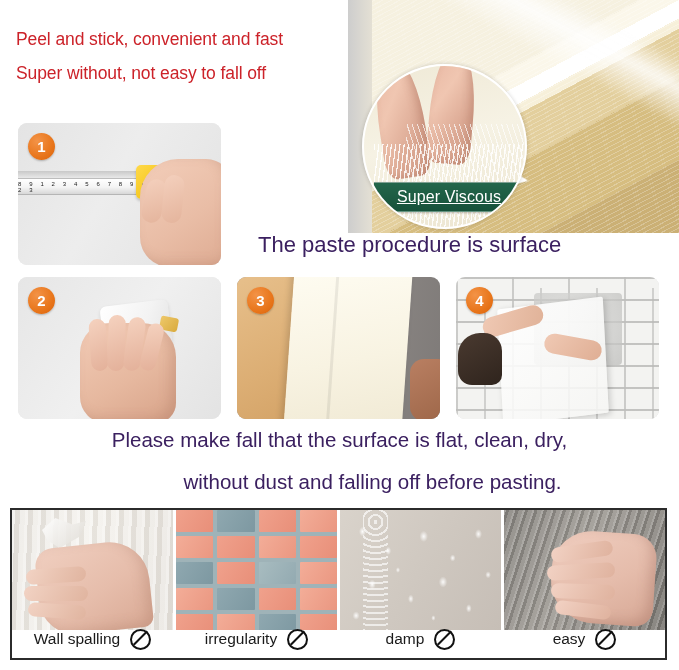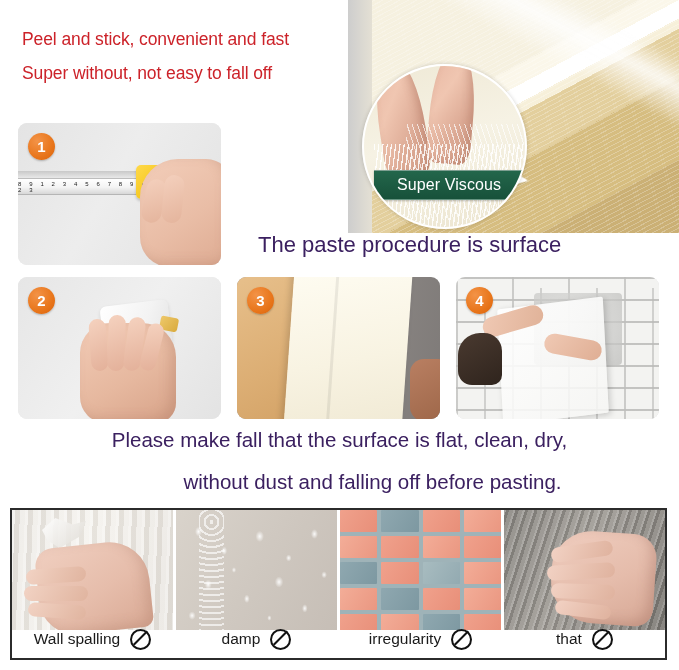--- a/index.html
+++ b/index.html
@@ -8,21 +8,21 @@
     width:679px;height:670px;
     background:#ffffff;
     font-family:"Liberation Sans","DejaVu Sans",sans-serif;
     overflow:hidden;
     position:relative;
   }
   .stage{position:relative;width:679px;height:670px;overflow:hidden;}
 
   
   .red-lines{
-    position:absolute;left:22px;top:22px;width:340px;
+    position:absolute;left:16px;top:22px;width:340px;
   }
   .red-line{
     color:#cc2229;
     font-size:17.5px;
     line-height:34px;
     white-space:nowrap;
     letter-spacing:-0.1px;
   }
 
   
@@ -91,27 +91,28 @@
     filter:blur(.3px);
   }
   .threads2{
     position:absolute;left:42px;top:58px;width:118px;height:96px;
     background:repeating-linear-gradient(72deg,
        rgba(255,255,255,.85) 0 1px,
        rgba(255,255,255,0) 1px 5px);
     opacity:.8;
   }
   .viscous-banner{
-    position:absolute;left:10px;top:104px;width:150px;height:28px;
+    position:absolute;left:10px;top:116px;width:150px;height:28px;
     background:linear-gradient(to bottom,#23664b,#17513a);
     border-top:1px solid rgba(255,255,255,.45);
     border-bottom:1px solid rgba(255,255,255,.3);
     display:flex;align-items:center;justify-content:center;
     color:#ffffff;font-size:16px;letter-spacing:.1px;
     box-shadow:0 1px 2px rgba(0,0,0,.25);
+    text-decoration:underline;
   }
   .callout-tail{
     position:absolute;left:140px;top:104px;width:0;height:0;
     border-left:26px solid #ffffff;
     border-top:10px solid transparent;
     border-bottom:14px solid transparent;
     transform:rotate(12deg);
     filter:drop-shadow(0 1px 1px rgba(0,0,0,.12));
   }
 
@@ -489,30 +490,20 @@
       <div class="warn-img">
         <div class="tx-spall"></div>
         <div class="sp-flake"></div>
         <div class="sp-hand"></div>
         <div class="sp-fin a"></div>
         <div class="sp-fin b"></div>
         <div class="sp-fin c"></div>
       </div>
       <div class="warn-label">
         <span>Wall spalling</span>
-        <span class="no-sign"></span>
-      </div>
-    </div>
-
-    <div class="warn-cell">
-      <div class="warn-img">
-        <div class="tx-damp"></div>
-      </div>
-      <div class="warn-label">
-        <span>damp</span>
         <span class="no-sign"></span>
       </div>
     </div>
 
     <div class="warn-cell">
       <div class="warn-img">
         <div class="tx-brick">
           <div class="row" style="top:0px">
             <div class="b bk1"></div>
               <div class="b bk2"></div>
@@ -546,28 +537,38 @@
         </div>
       </div>
       <div class="warn-label">
         <span>irregularity</span>
         <span class="no-sign"></span>
       </div>
     </div>
 
     <div class="warn-cell">
       <div class="warn-img">
+        <div class="tx-damp"></div>
+      </div>
+      <div class="warn-label">
+        <span>damp</span>
+        <span class="no-sign"></span>
+      </div>
+    </div>
+
+    <div class="warn-cell">
+      <div class="warn-img">
         <div class="tx-dust"></div>
         <div class="du-hand"></div>
         <div class="du-fin a"></div>
         <div class="du-fin b"></div>
         <div class="du-fin c"></div>
         <div class="du-fin d"></div>
       </div>
       <div class="warn-label">
-        <span>that</span>
+        <span>easy</span>
         <span class="no-sign"></span>
       </div>
     </div>
 
   </div>
 
 </div>
 
 </body></html>

